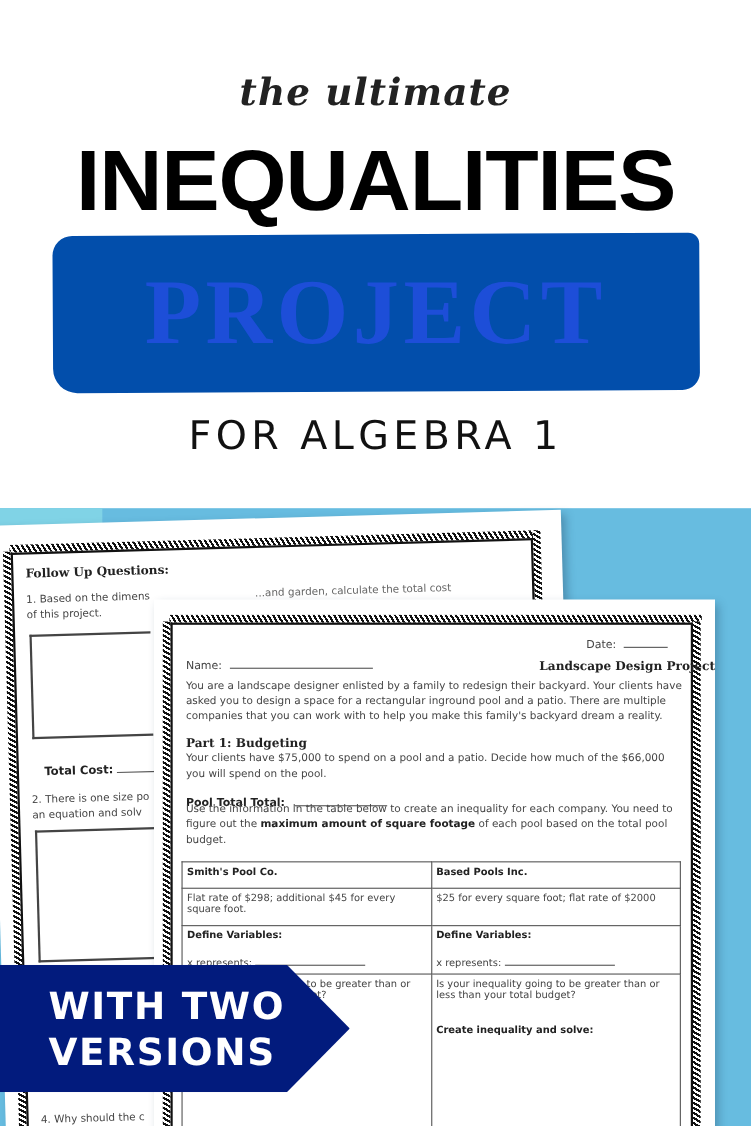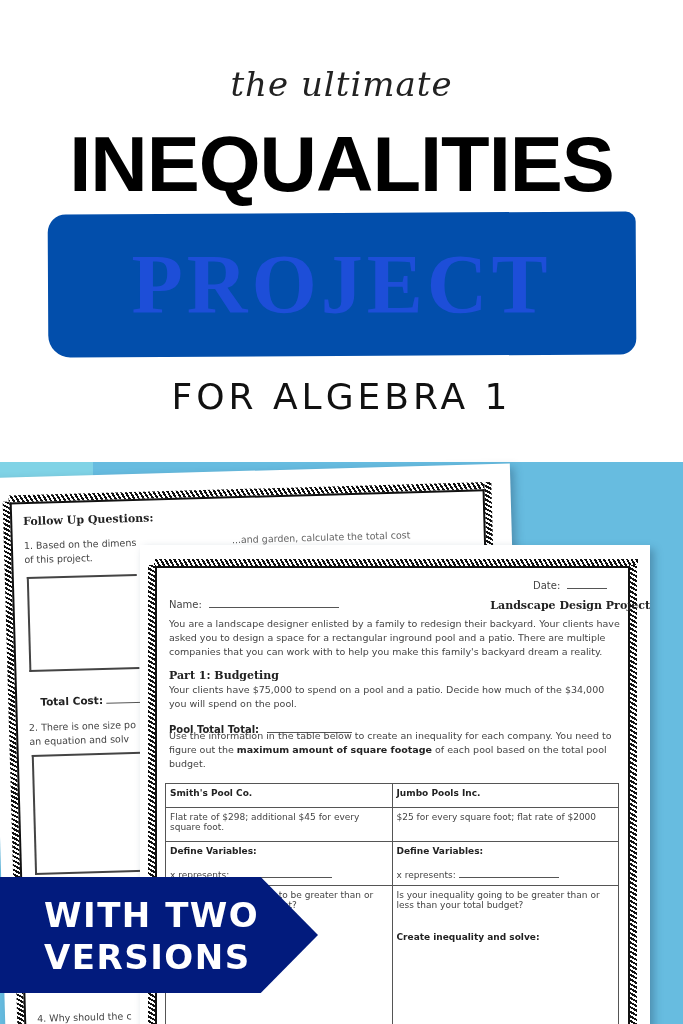--- a/index.html
+++ b/index.html
@@ -3,21 +3,21 @@
   <meta charset="utf-8">
   <style>
     * { box-sizing: border-box; margin: 0; padding: 0; }
     html, body { width: 683px; height: 1024px; overflow: hidden; background: #ffffff; }
     body { position: relative; font-family: "Liberation Sans", sans-serif; }
 
     
     .header { position: absolute; left: 0; top: 0; width: 683px; height: 462px; background: #ffffff; }
     .script-line {
       position: absolute; left: 0; width: 683px; top: 64px; text-align: center;
-      font-family: "DejaVu Serif", serif; font-style: italic; font-weight: normal;
+      font-family: "DejaVu Serif", serif; font-style: italic; font-weight: bold;
       font-size: 34px; color: #222; letter-spacing: 1px;
     }
     .title-main {
       position: absolute; left: 0; width: 683px; top: 122px; text-align: center;
       font-family: "Liberation Sans", sans-serif; font-weight: bold;
       font-size: 78px; color: #000; letter-spacing: -1px; line-height: 84px;
       transform: scaleX(1.02);
     }
     .project-banner {
       position: absolute; left: 48px; top: 213px; width: 588px; height: 143px;
@@ -132,33 +132,33 @@
     <span class="underline" style="width:130px; margin-left:4px;"></span>
   </div>
   <div class="doc-text" style="left:393px; top:34px; font-size:10px;">
     <span>Date:</span>
     <span class="underline" style="width:40px; margin-left:4px;"></span>
   </div>
   <div class="doc-text doc-heading" style="left:0; width:510px; text-align:right; top:54px;">Landscape Design Project</div>
   <div class="doc-text" style="left:29px; top:72px; width:455px;">You are a landscape designer enlisted by a family to redesign their backyard.  Your clients have asked you to design a space for a rectangular inground pool and a patio.  There are multiple companies that you can work with to help you make this family's backyard dream a reality.</div>
 
   <div class="doc-text doc-heading" style="left:29px; top:124px;">Part 1: Budgeting</div>
-  <div class="doc-text" style="left:29px; top:138px; width:455px;">Your clients have $75,000 to spend on a pool and a patio. Decide how much of the $34,000 you will spend on the pool.</div>
+  <div class="doc-text" style="left:29px; top:138px; width:455px;">Your clients have $75,000 to spend on a pool and a patio. Decide how much of the $66,000 you will spend on the pool.</div>
 
   <div class="doc-text doc-bold" style="left:29px; top:178px; font-size:10px;">
     <span>Pool Total Total:</span>
     <span class="underline" style="width:85px; margin-left:4px;"></span>
   </div>
   <div class="doc-text" style="left:29px; top:184px; width:455px;"><span>Use the information in the table below to create an inequality for each company. You need to figure out the </span><b class="doc-bold">maximum amount of square footage</b><span> of each pool based on the total pool budget.</span></div>
 
   <table class="company-table">
     <tbody>
         <tr class="head">
       <td>Smith's Pool Co.</td>
-      <td>Jumbo Pools Inc.</td>
+      <td>Based Pools Inc.</td>
     </tr>
     <tr class="rates">
       <td>Flat rate of $298; additional $45 for every square foot.</td>
       <td>$25 for every square foot; flat rate of $2000</td>
     </tr>
     <tr class="vars">
       <td>
         <span class="cell-bold">Define Variables:</span>
         <span class="cell-line"><span>x represents:</span> <span class="underline" style="width:100px;"></span></span>
       </td>

